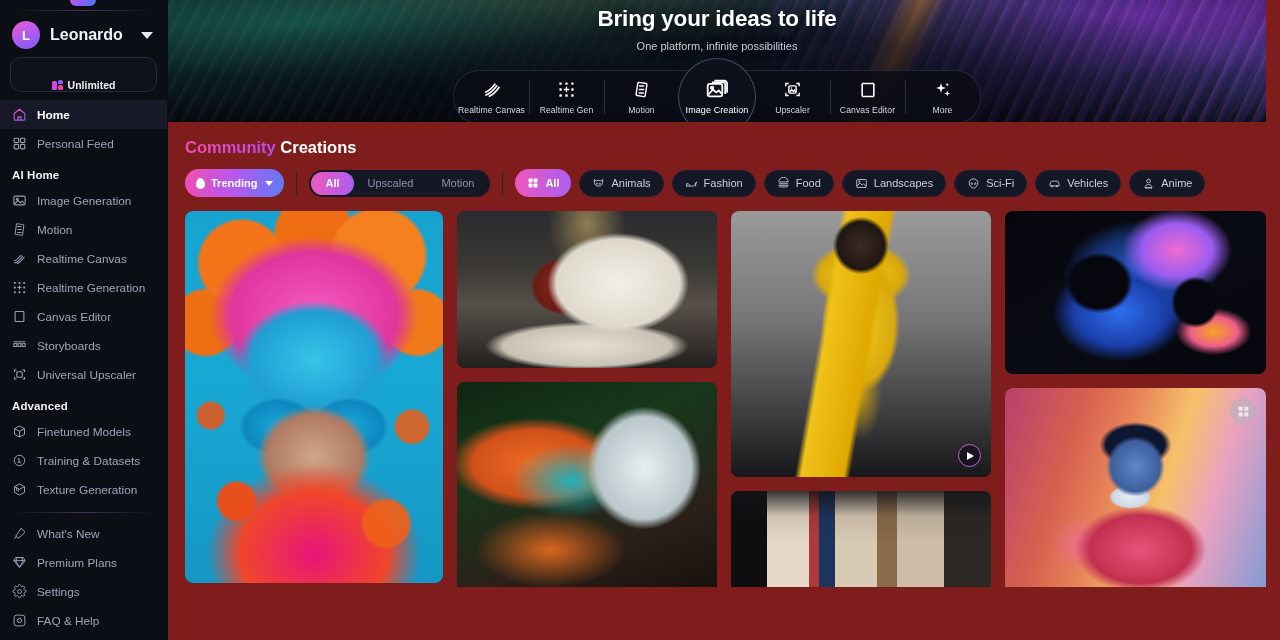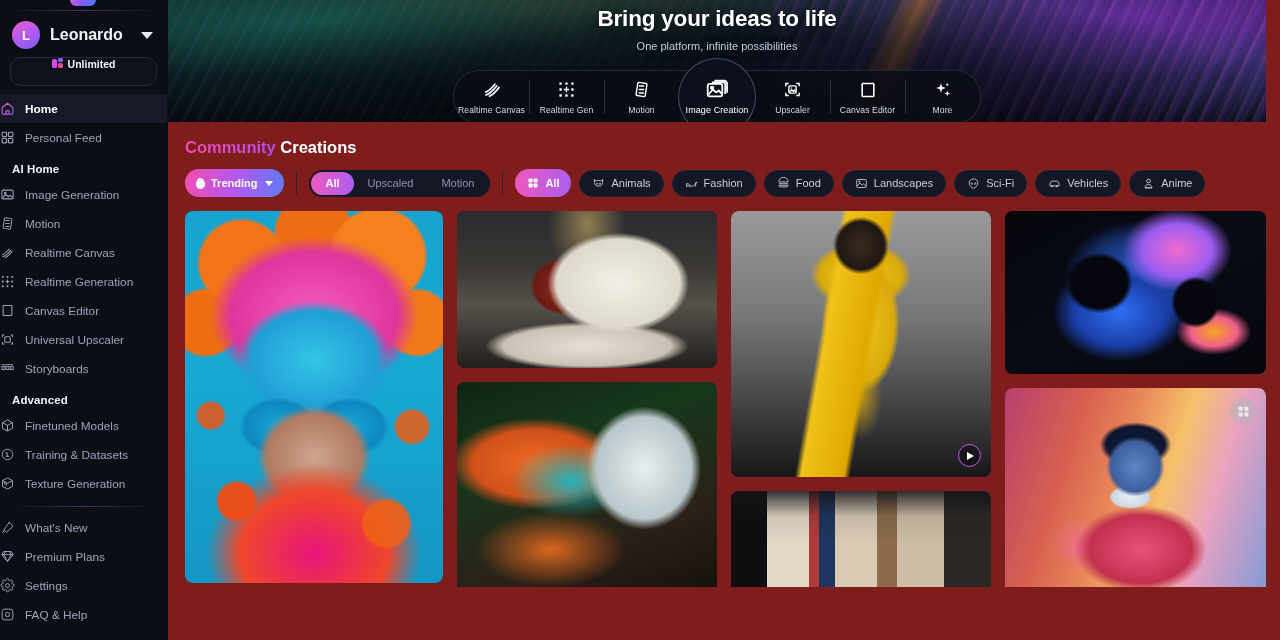--- a/index.html
+++ b/index.html
@@ -44,38 +44,38 @@
     font-size: 13px; font-weight: 700; color: #fff; letter-spacing: .2px;
     flex: 0 0 28px;
   }
   .user-name { font-size: 16px; font-weight: 700; color: #f2f3f8; flex: 1; }
   .caret-down {
     width: 0; height: 0; border-left: 6px solid transparent;
     border-right: 6px solid transparent; border-top: 7px solid #e9eaf0;
     margin-right: 2px;
   }
   .plan-badge {
-    margin: 0 10px 8px 10px; height: 29px; border-radius: 11px;
+    margin: 0 10px 8px 10px; height: 35px; border-radius: 11px;
     border: 1px solid #262b3c; background: #0e111a;
-    display: flex; align-items: flex-start; justify-content: center; gap: 5px;
+    display: flex; align-items: flex-end; justify-content: center; gap: 5px;
     font-size: 10.5px; font-weight: 700; color: #f0f1f6;
   }
   .plan-icon {
     width: 11px; height: 11px; position: relative; flex: 0 0 11px;
   }
   .plan-icon i {
     position: absolute; display: block; border-radius: 1.5px;
   }
   .plan-icon i:nth-child(1){ left:0; top:1px; width:5px; height:9px; background:#d946ef;}
   .plan-icon i:nth-child(2){ left:6px; top:0; width:5px; height:4px; background:#8b5cf6;}
   .plan-icon i:nth-child(3){ left:6px; top:5px; width:5px; height:5px; background:#ec4899;}
 
   .nav-item {
     display: flex; align-items: center; gap: 10px;
-    height: 29px; padding: 0 0;
+    height: 29px; padding: 0 12px;
     font-size: 11.8px; color: #9ea4b8; cursor: default;
     position: relative;
   }
   .nav-item.active {
     background: #171a26; color: #ffffff; font-weight: 600;
   }
   .nav-item .ic { width: 15px; height: 15px; flex: 0 0 15px; display:block; }
   .nav-item .ic svg { display:block; width:15px; height:15px; }
   .nav-label { white-space: nowrap; }
   .section-title {
@@ -446,37 +446,37 @@
     <div class="nav-item">
       <span class="ic">
           <svg viewBox="0 0 24 24" fill="none" stroke="#9aa0b4" stroke-width="1.7">
             <path d="M5 4v16M19 4v16M5 4h14M5 20h14"></path>
           </svg>
         </span>
       <span class="nav-label">Canvas Editor</span>
     </div>
     <div class="nav-item">
       <span class="ic">
-          <svg viewBox="0 0 24 24" fill="none" stroke="#9aa0b4" stroke-width="1.7">
-            <path d="M4 8V4.8h3.2M20 8V4.8h-3.2M4 16v3.2h3.2M20 16v3.2h-3.2"></path>
-            <rect x="7.6" y="7.6" width="8.8" height="8.8" rx="1.6"></rect>
-          </svg>
-        </span>
-      <span class="nav-label">Universal Upscaler</span>
-    </div>
-    <div class="nav-item">
-      <span class="ic">
           <svg viewBox="0 0 24 24" fill="none" stroke="#9aa0b4" stroke-width="1.6">
             <path d="M3 6h18"></path>
             <rect x="3" y="9" width="4.6" height="4.6"></rect>
             <rect x="9.7" y="9" width="4.6" height="4.6"></rect>
             <rect x="16.4" y="9" width="4.6" height="4.6"></rect>
           </svg>
         </span>
       <span class="nav-label">Storyboards</span>
+    </div>
+    <div class="nav-item">
+      <span class="ic">
+          <svg viewBox="0 0 24 24" fill="none" stroke="#9aa0b4" stroke-width="1.7">
+            <path d="M4 8V4.8h3.2M20 8V4.8h-3.2M4 16v3.2h3.2M20 16v3.2h-3.2"></path>
+            <rect x="7.6" y="7.6" width="8.8" height="8.8" rx="1.6"></rect>
+          </svg>
+        </span>
+      <span class="nav-label">Universal Upscaler</span>
     </div>
 
     <div class="section-title">Advanced</div>
 
     <div class="nav-item">
       <span class="ic">
           <svg viewBox="0 0 24 24" fill="none" stroke="#9aa0b4" stroke-width="1.6">
             <path d="M12 3.2 20 7.4v9.2L12 20.8 4 16.6V7.4z"></path>
             <path d="M4 7.4 12 11.6l8-4.2M12 11.6v9.2"></path>
           </svg>

